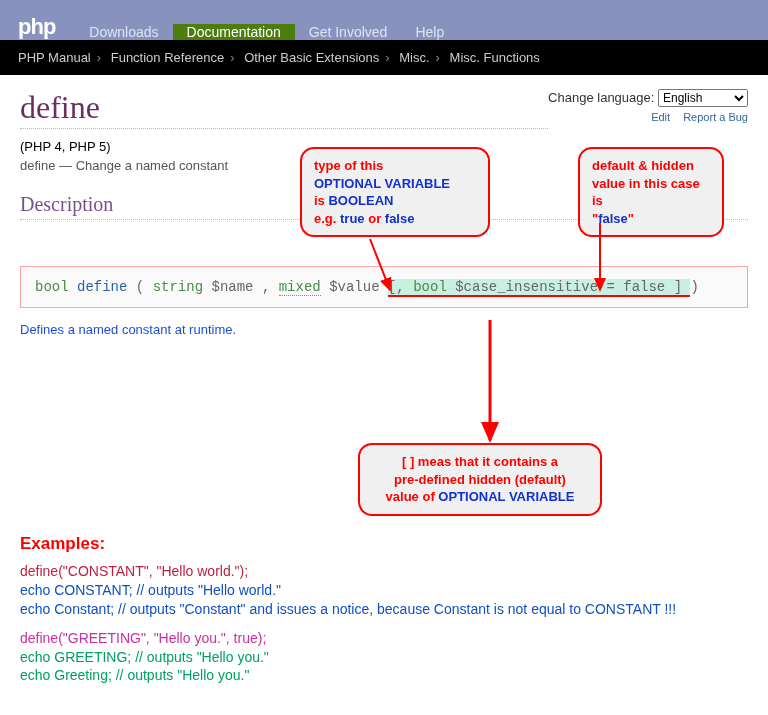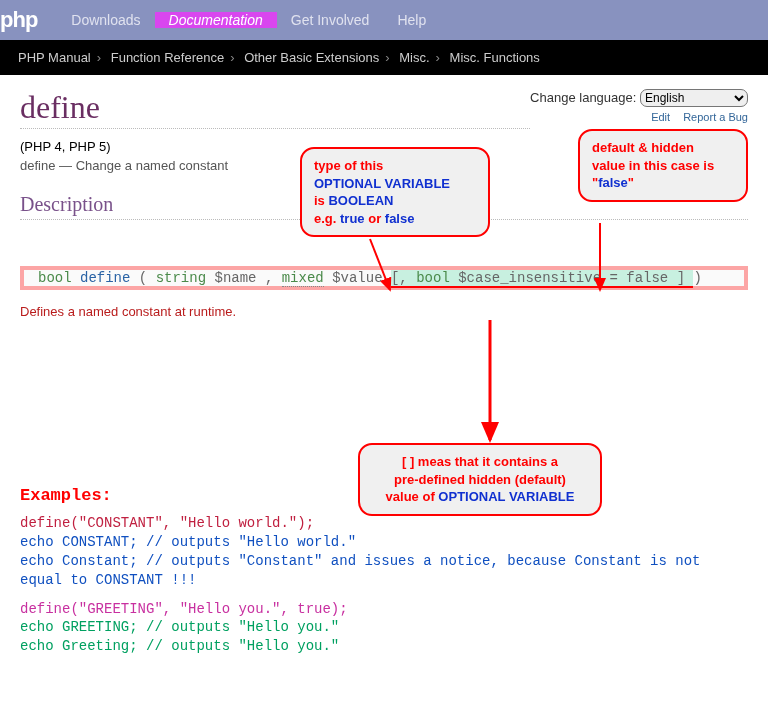--- a/index.html
+++ b/index.html
@@ -1,49 +1,49 @@
 <!DOCTYPE html>
 <html><head>
 <meta charset="utf-8">
 <style>
   * { box-sizing: border-box; margin: 0; padding: 0; }
   body { font-family: "Lucida Grande", "Lucida Sans Unicode", Verdana, sans-serif; font-size: 13px; color: #333; width: 768px; background: #fff; }
-  .topnav { background: #8892bf; height: 40px; display: flex; align-items: center; }
+  .topnav { background: #8892bf; height: 40px; display: flex; align-items: flex-end; padding-left: 18px; }
   .logo { color: #fff; font-weight: bold; font-size: 22px; letter-spacing: -1px; display: flex; align-items: center; margin-right: 20px; font-family: Arial, sans-serif; }
   .navitem { color: #e0e2ef; padding: 0 14px; display: flex; align-items: center; font-size: 14px; }
-  .navitem.active { background: #d946ef; color: #fff; font-style: italic; }
+  .navitem.active { background: #4d7c0f; color: #fff; }
   .breadcrumb { background: #000000; color: #ccc; padding: 10px 18px; font-size: 13px; }
   .breadcrumb span { color: #ccc; }
   .breadcrumb .sep { color: #888; margin: 0 6px; }
   .content { padding: 14px 20px 0 20px; position: relative; }
   .toprow { display: flex; justify-content: space-between; align-items: flex-start; }
   h1.fname { font-family: Georgia, serif; font-weight: normal; color: #6a2e62; font-size: 32px; border-bottom: 1px dotted #bbb; padding-bottom: 2px; margin-bottom: 10px; }
   .langbox { text-align: right; font-size: 13px; color: #333; }
-  .langbox select { font-size: 12px; width: 108px; border-radius: 7px; }
+  .langbox select { font-size: 12px; width: 90px; }
   .langlinks { text-align: right; font-size: 11px; margin-top: 4px; }
   .langlinks span { color: #336699; margin-left: 10px; }
   .ver { color: #000000; font-size: 13px; }
   .purpose { margin: 4px 0 20px 0; color: #555; }
   h2.section { font-family: Georgia, serif; font-weight: normal; color: #79518a; font-size: 20px; border-bottom: 1px dotted #bbb; padding-bottom: 3px; margin-bottom: 16px; }
-  .sigbox { border: 4px solid #fca5a5; background: #fafafa; padding: 0 14px; font-family: "Courier New", monospace; font-size: 14px; color: #666; margin-bottom: 14px; }
+  .sigbox { border: 1px solid #fca5a5; background: #fafafa; padding: 12px 14px; font-family: "Courier New", monospace; font-size: 14px; color: #666; margin-bottom: 14px; }
   .sigbox .kw { color: #4a8a4a; }
   .sigbox .fn { color: #2a63a5; }
   .sigbox .pr { color: #666; }
   .sigbox .mix { border-bottom: 1px dotted #888; }
   .opt-hl { background: #c8f0e0; }
   .redline { border-bottom: 2px solid red; }
-  .desc { color: #b91c1c; margin-bottom: 6px; }
+  .desc { color: #1d4ed8; margin-bottom: 6px; }
   .callout { position: absolute; border: 2px solid red; border-radius: 14px; background: #f0f0f0; padding: 8px 12px; font-family: Verdana, sans-serif; font-size: 13px; line-height: 1.35; }
   .callout .red { color: red; font-weight: bold; }
   .callout .blue { color: #1030d0; font-weight: bold; }
   .co1 { left: 300px; top: 72px; width: 190px; }
-  .co2 { left: 578px; top: 54px; width: 170px; }
+  .co2 { left: 578px; top: 72px; width: 146px; }
   .co3 { left: 358px; top: 368px; width: 244px; text-align: center; }
   svg.overlay { position: absolute; left: 0; top: 0; pointer-events: none; }
-  .examples { padding: 0 20px 20px 20px; font-family: Liberation Mono, monospace; font-size: 14px; line-height: 1.35; }
+  .examples { padding: 0 20px 20px 20px; font-family: Liberation Sans, sans-serif; font-size: 14px; line-height: 1.35; margin-top: 30px; }
   .examples h3 { color: red; font-size: 17px; margin-bottom: 6px; }
   .ex-def { color: #c02040; }
   .ex-out { color: #1050c0; }
   .ex-def2 { color: #c830a0; }
   .ex-out2 { color: #00a060; }
 </style>
 </head>
 <body>
 
 <div class="topnav">

